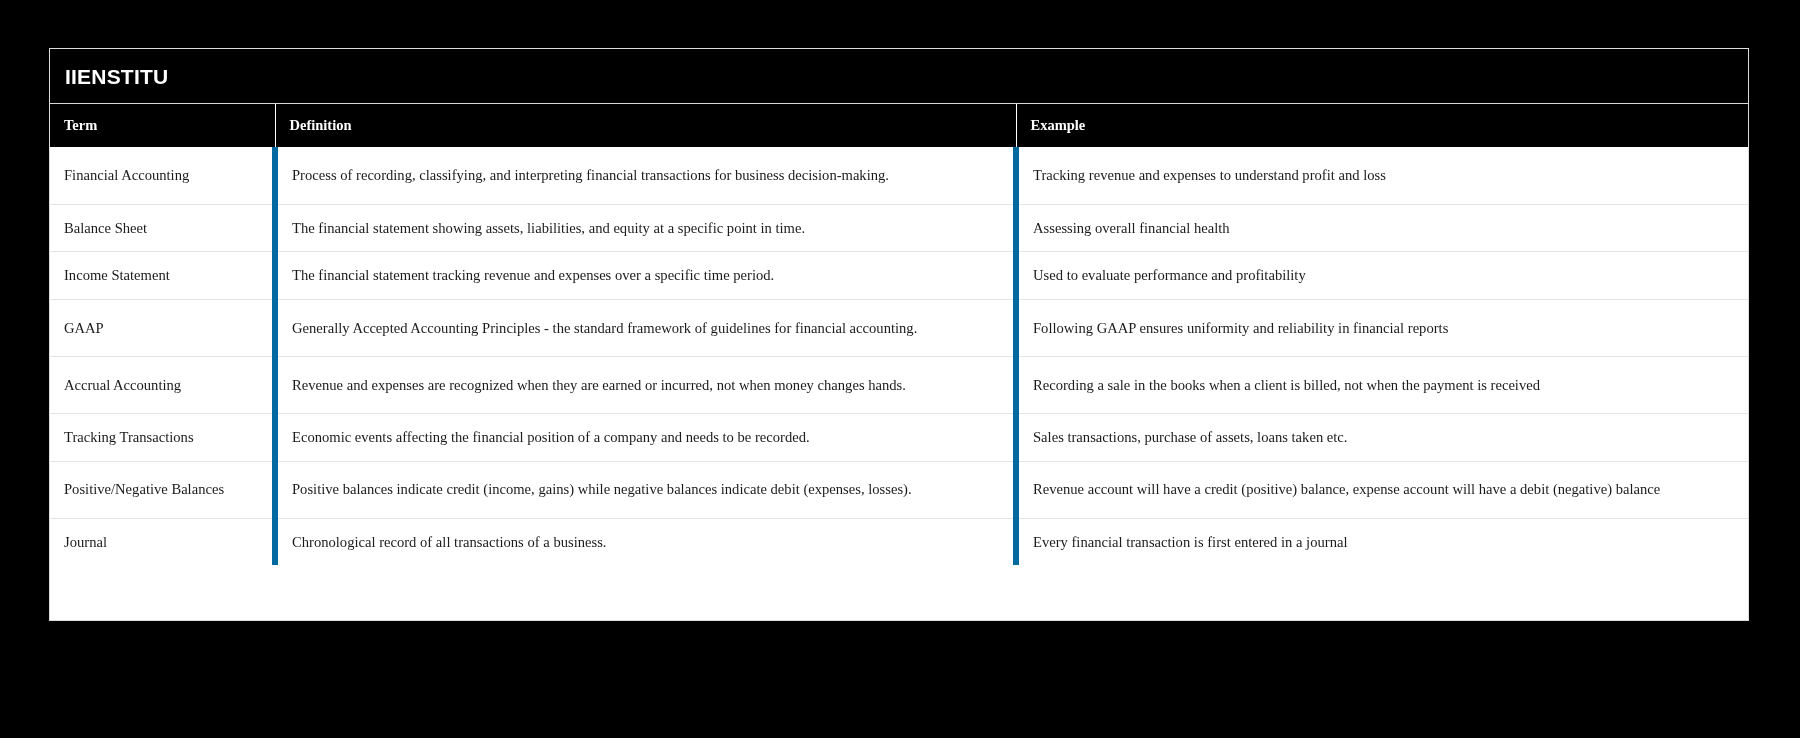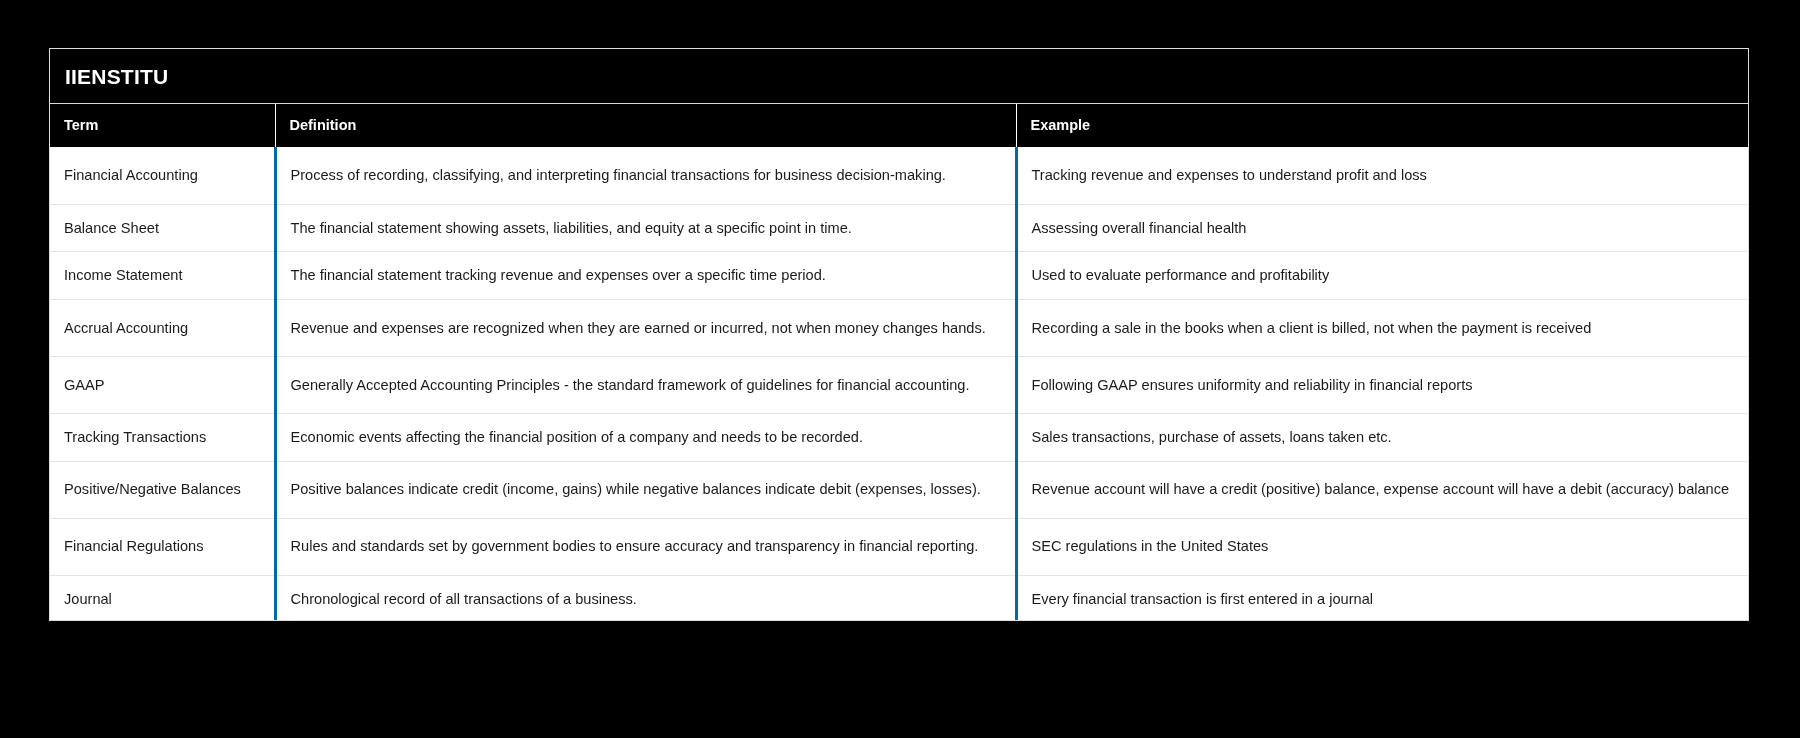--- a/index.html
+++ b/index.html
@@ -54,20 +54,21 @@
     font-weight: bold;
     letter-spacing: 0.2px;
     line-height: 1;
   }
 
   
   .glossary-table {
     width: 100%;
     border-collapse: collapse;
     table-layout: fixed;
+    font-family: Liberation Serif, serif;
   }
 
   .col-term   { width: 225px; }
   .col-def    { width: 741px; }
   .col-ex     { width: 732px; }
 
   .glossary-table thead th {
     background: #000000;
     color: #ffffff;
     font-size: 14.5px;
@@ -81,21 +82,21 @@
   }
   .glossary-table thead th:last-child { border-right: none; }
 
   .glossary-table tbody td {
     background: #ffffff;
     color: #1b1b1b;
     font-size: 14.6px;
     line-height: 1.42;
     text-align: left;
     padding: 13px 14px 13px 14px;
-    border-right: 3px solid #0369a1;
+    border-right: 6px solid #0369a1;
     border-bottom: 1px solid #e4e4e4;
     box-sizing: border-box;
     vertical-align: middle;
     word-wrap: break-word;
   }
   .glossary-table tbody td:last-child { border-right: none; }
   .glossary-table tbody tr:last-child td { border-bottom: none; }
 
   .cell-term { color: #1f1f1f; }
   .cell-def  { color: #262626; }
@@ -144,48 +145,43 @@
         </tr>
 
         <tr data-rowsize="short">
           <td class="cell-term">Income Statement</td>
           <td class="cell-def">The financial statement tracking revenue and expenses over a specific time period.</td>
           <td class="cell-ex">Used to evaluate performance and profitability</td>
         </tr>
 
 
         <tr data-rowsize="tall">
+          <td class="cell-term">GAAP</td>
+          <td class="cell-def">Generally Accepted Accounting Principles - the standard framework of guidelines for financial accounting.</td>
+          <td class="cell-ex">Following GAAP ensures uniformity and reliability in financial reports</td>
+        </tr>
+
+        <tr data-rowsize="tall">
           <td class="cell-term">Accrual Accounting</td>
           <td class="cell-def">Revenue and expenses are recognized when they are earned or incurred, not when money changes hands.</td>
           <td class="cell-ex">Recording a sale in the books when a client is billed, not when the payment is received</td>
-        </tr>
-
-        <tr data-rowsize="tall">
-          <td class="cell-term">GAAP</td>
-          <td class="cell-def">Generally Accepted Accounting Principles - the standard framework of guidelines for financial accounting.</td>
-          <td class="cell-ex">Following GAAP ensures uniformity and reliability in financial reports</td>
         </tr>
 
         <tr data-rowsize="short">
           <td class="cell-term">Tracking Transactions</td>
           <td class="cell-def">Economic events affecting the financial position of a company and needs to be recorded.</td>
           <td class="cell-ex">Sales transactions, purchase of assets, loans taken etc.</td>
         </tr>
 
         <tr data-rowsize="tall">
           <td class="cell-term">Positive/Negative Balances</td>
           <td class="cell-def">Positive balances indicate credit (income, gains) while negative balances indicate debit (expenses, losses).</td>
-          <td class="cell-ex">Revenue account will have a credit (positive) balance, expense account will have a debit (accuracy) balance</td>
+          <td class="cell-ex">Revenue account will have a credit (positive) balance, expense account will have a debit (negative) balance</td>
         </tr>
 
-        <tr data-rowsize="tall">
-          <td class="cell-term">Financial Regulations</td>
-          <td class="cell-def">Rules and standards set by government bodies to ensure accuracy and transparency in financial reporting.</td>
-          <td class="cell-ex">SEC regulations in the United States</td>
-        </tr>
 
         <tr data-rowsize="short">
           <td class="cell-term">Journal</td>
           <td class="cell-def">Chronological record of all transactions of a business.</td>
           <td class="cell-ex">Every financial transaction is first entered in a journal</td>
         </tr>
 
       </tbody>
     </table>
 

